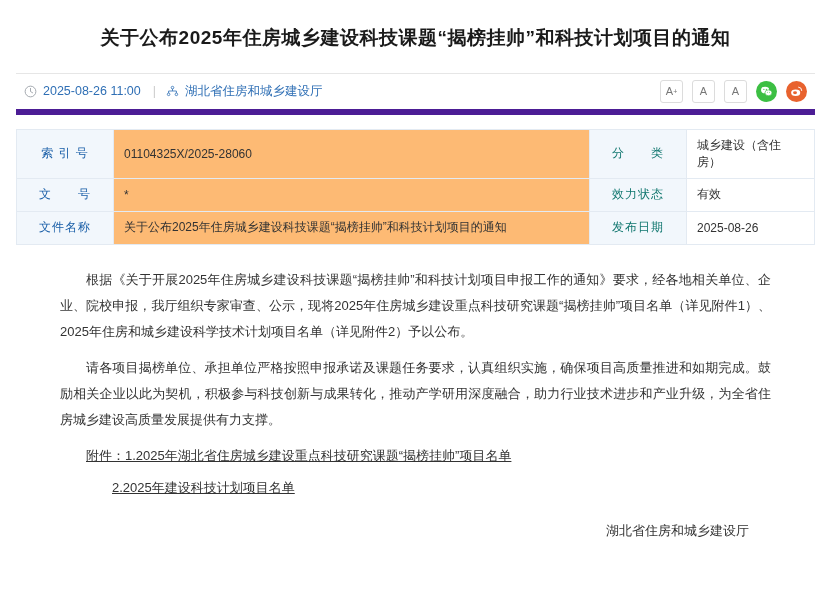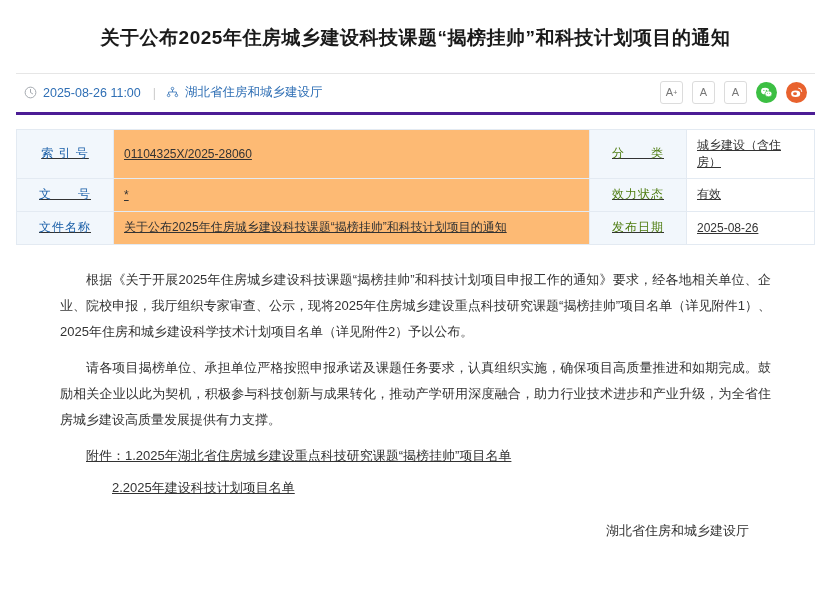--- a/index.html
+++ b/index.html
@@ -31,21 +31,21 @@
     font-weight: bold;
     color: #1a1a1a;
     line-height: 1.5;
     letter-spacing: 0.5px;
   }
 
   
   .meta-bar {
     margin: 0 16px;
     border-top: 1px solid #e6e6e6;
-    border-bottom: 3px solid #4c1d95;
+    border-bottom: 6px solid #4c1d95;
     height: 42px;
     display: flex;
     align-items: center;
     padding: 0 8px;
     box-sizing: border-box;
   }
   .meta-left {
     display: flex;
     align-items: center;
     flex: 1;
@@ -111,21 +111,20 @@
   .weibo { background: #e8622e; }
 
   
   .info-table {
     margin: 14px 16px 0 16px;
     border: 1px solid #e3eaf2;
     border-collapse: collapse;
     width: calc(100% - 32px);
     font-size: 12px;
     table-layout: fixed;
-    text-decoration: underline;
   }
   .info-table td {
     border: 1px solid #e3eaf2;
     padding: 7px 10px;
     height: 18px;
     vertical-align: middle;
     color: #333333;
   }
   .info-table td.lbl {
     background: #f2f7fc;
@@ -134,21 +133,21 @@
     width: 76px;
     letter-spacing: 1px;
     white-space: nowrap;
   }
   .info-table td.val {
     background: #fdba74;
     width: 455px;
   }
   .info-table td.lbl2 {
     background: #f2f7fc;
-    color: #4d7c0f;
+    color: #0f766e;
     text-align: center;
     width: 76px;
     letter-spacing: 1px;
     white-space: nowrap;
   }
   .info-table td.val2 {
     background: #ffffff;
   }
 
   

